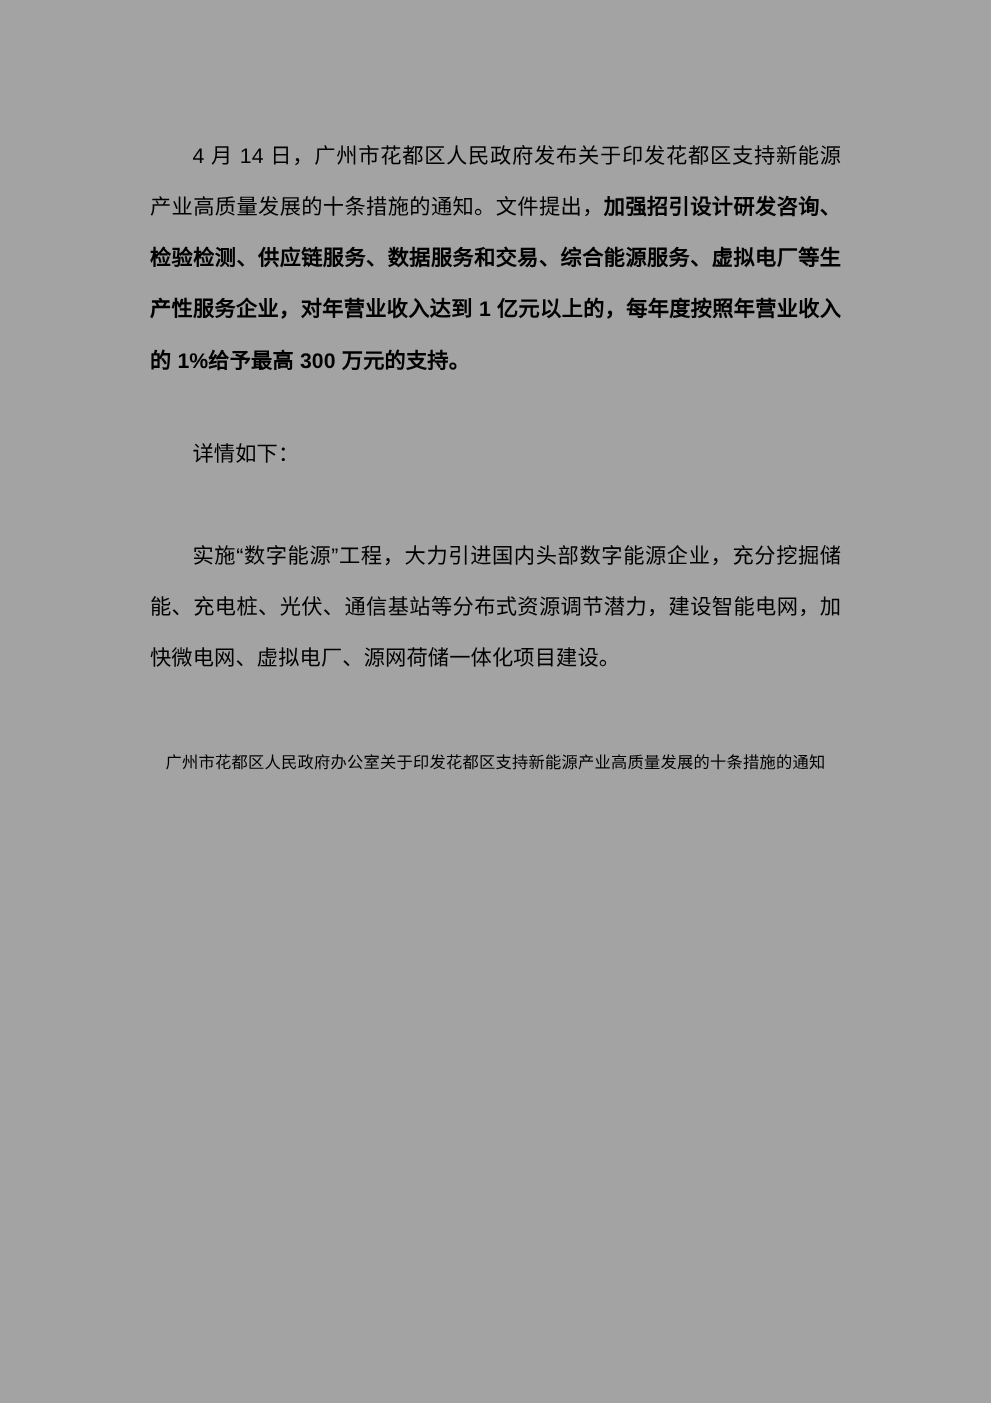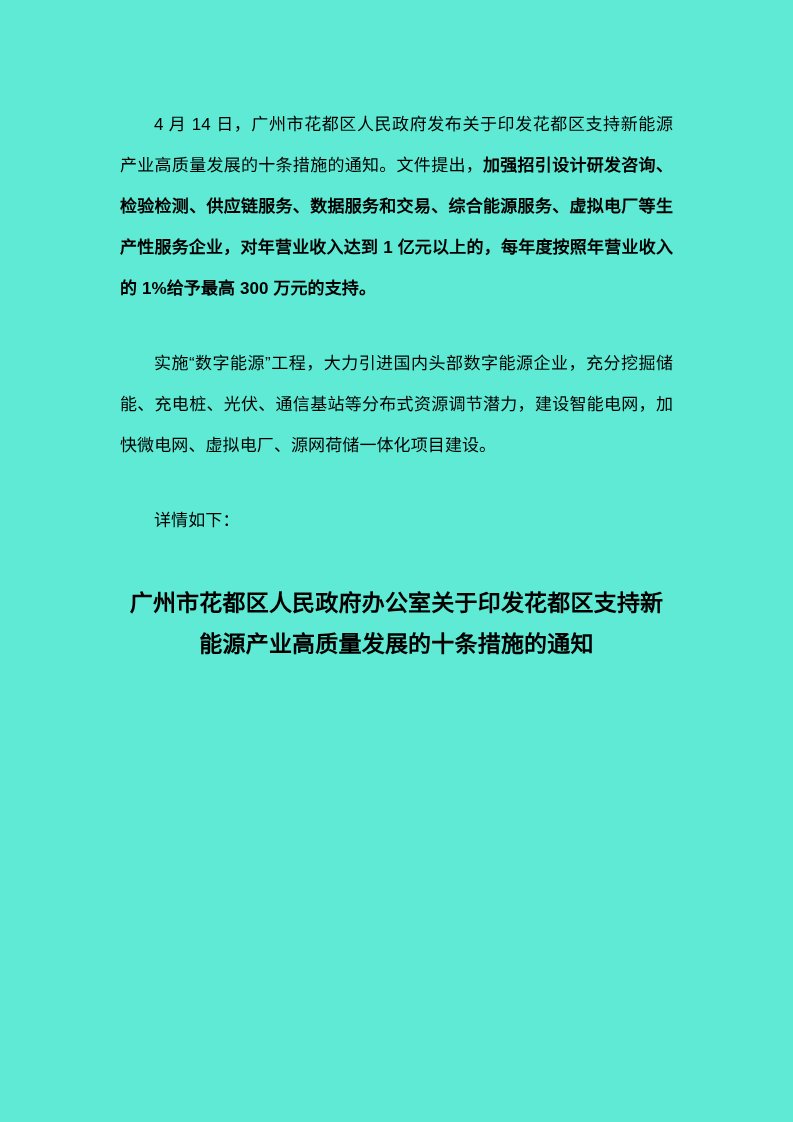--- a/index.html
+++ b/index.html
@@ -9,21 +9,21 @@
   }
   body {
     font-family: "Liberation Sans", "DejaVu Sans", sans-serif;
     color: #000000;
     -webkit-font-smoothing: antialiased;
   }
   .page {
     position: relative;
     width: 793px;
     height: 1122px;
-    background: #5eead4;
+    background: #a3a3a3;
     overflow: hidden;
     box-sizing: border-box;
   }
   .doc-body {
     position: absolute;
     left: 120px;
     top: 104px;
     width: 553px;
   }
   .para {
@@ -39,44 +39,44 @@
   .para:last-child {
     margin-bottom: 0;
   }
   .para .b {
     font-weight: bold;
   }
   .para-plain {
     margin-bottom: 40px;
   }
   .doc-heading {
-    font-size: 23px;
+    font-size: 13px;
     line-height: 41px;
-    font-weight: bold;
+    font-weight: normal;
     text-align: center;
     text-indent: 0;
     margin: 0;
     letter-spacing: 0.2px;
     word-break: break-all;
   }
   .heading-wrap {
     margin-top: 42px;
   }
 </style>
 </head>
 <body>
 
 <div class="page">
   <div class="doc-body">
 
     <p class="para"><span>4 月 14 日，广州市花都区人民政府发布关于印发花都区支持新能源产业高质量发展的十条措施的通知。文件提出，</span><span class="b">加强招引设计研发咨询、检验检测、供应链服务、数据服务和交易、综合能源服务、虚拟电厂等生产性服务企业，对年营业收入达到 1 亿元以上的，每年度按照年营业收入的 1%给予最高 300 万元的支持。</span></p>
 
 
+    <p class="para para-plain"><span>详情如下：</span></p>
+
     <p class="para"><span>实施“数字能源”工程，大力引进国内头部数字能源企业，充分挖掘储能、充电桩、光伏、通信基站等分布式资源调节潜力，建设智能电网，加快微电网、虚拟电厂、源网荷储一体化项目建设。</span></p>
-
-    <p class="para para-plain"><span>详情如下：</span></p>
 
     <div class="heading-wrap">
       <p class="doc-heading">广州市花都区人民政府办公室关于印发花都区支持新能源产业高质量发展的十条措施的通知</p>
     </div>
 
   </div>
 </div>
 
 </body></html>

